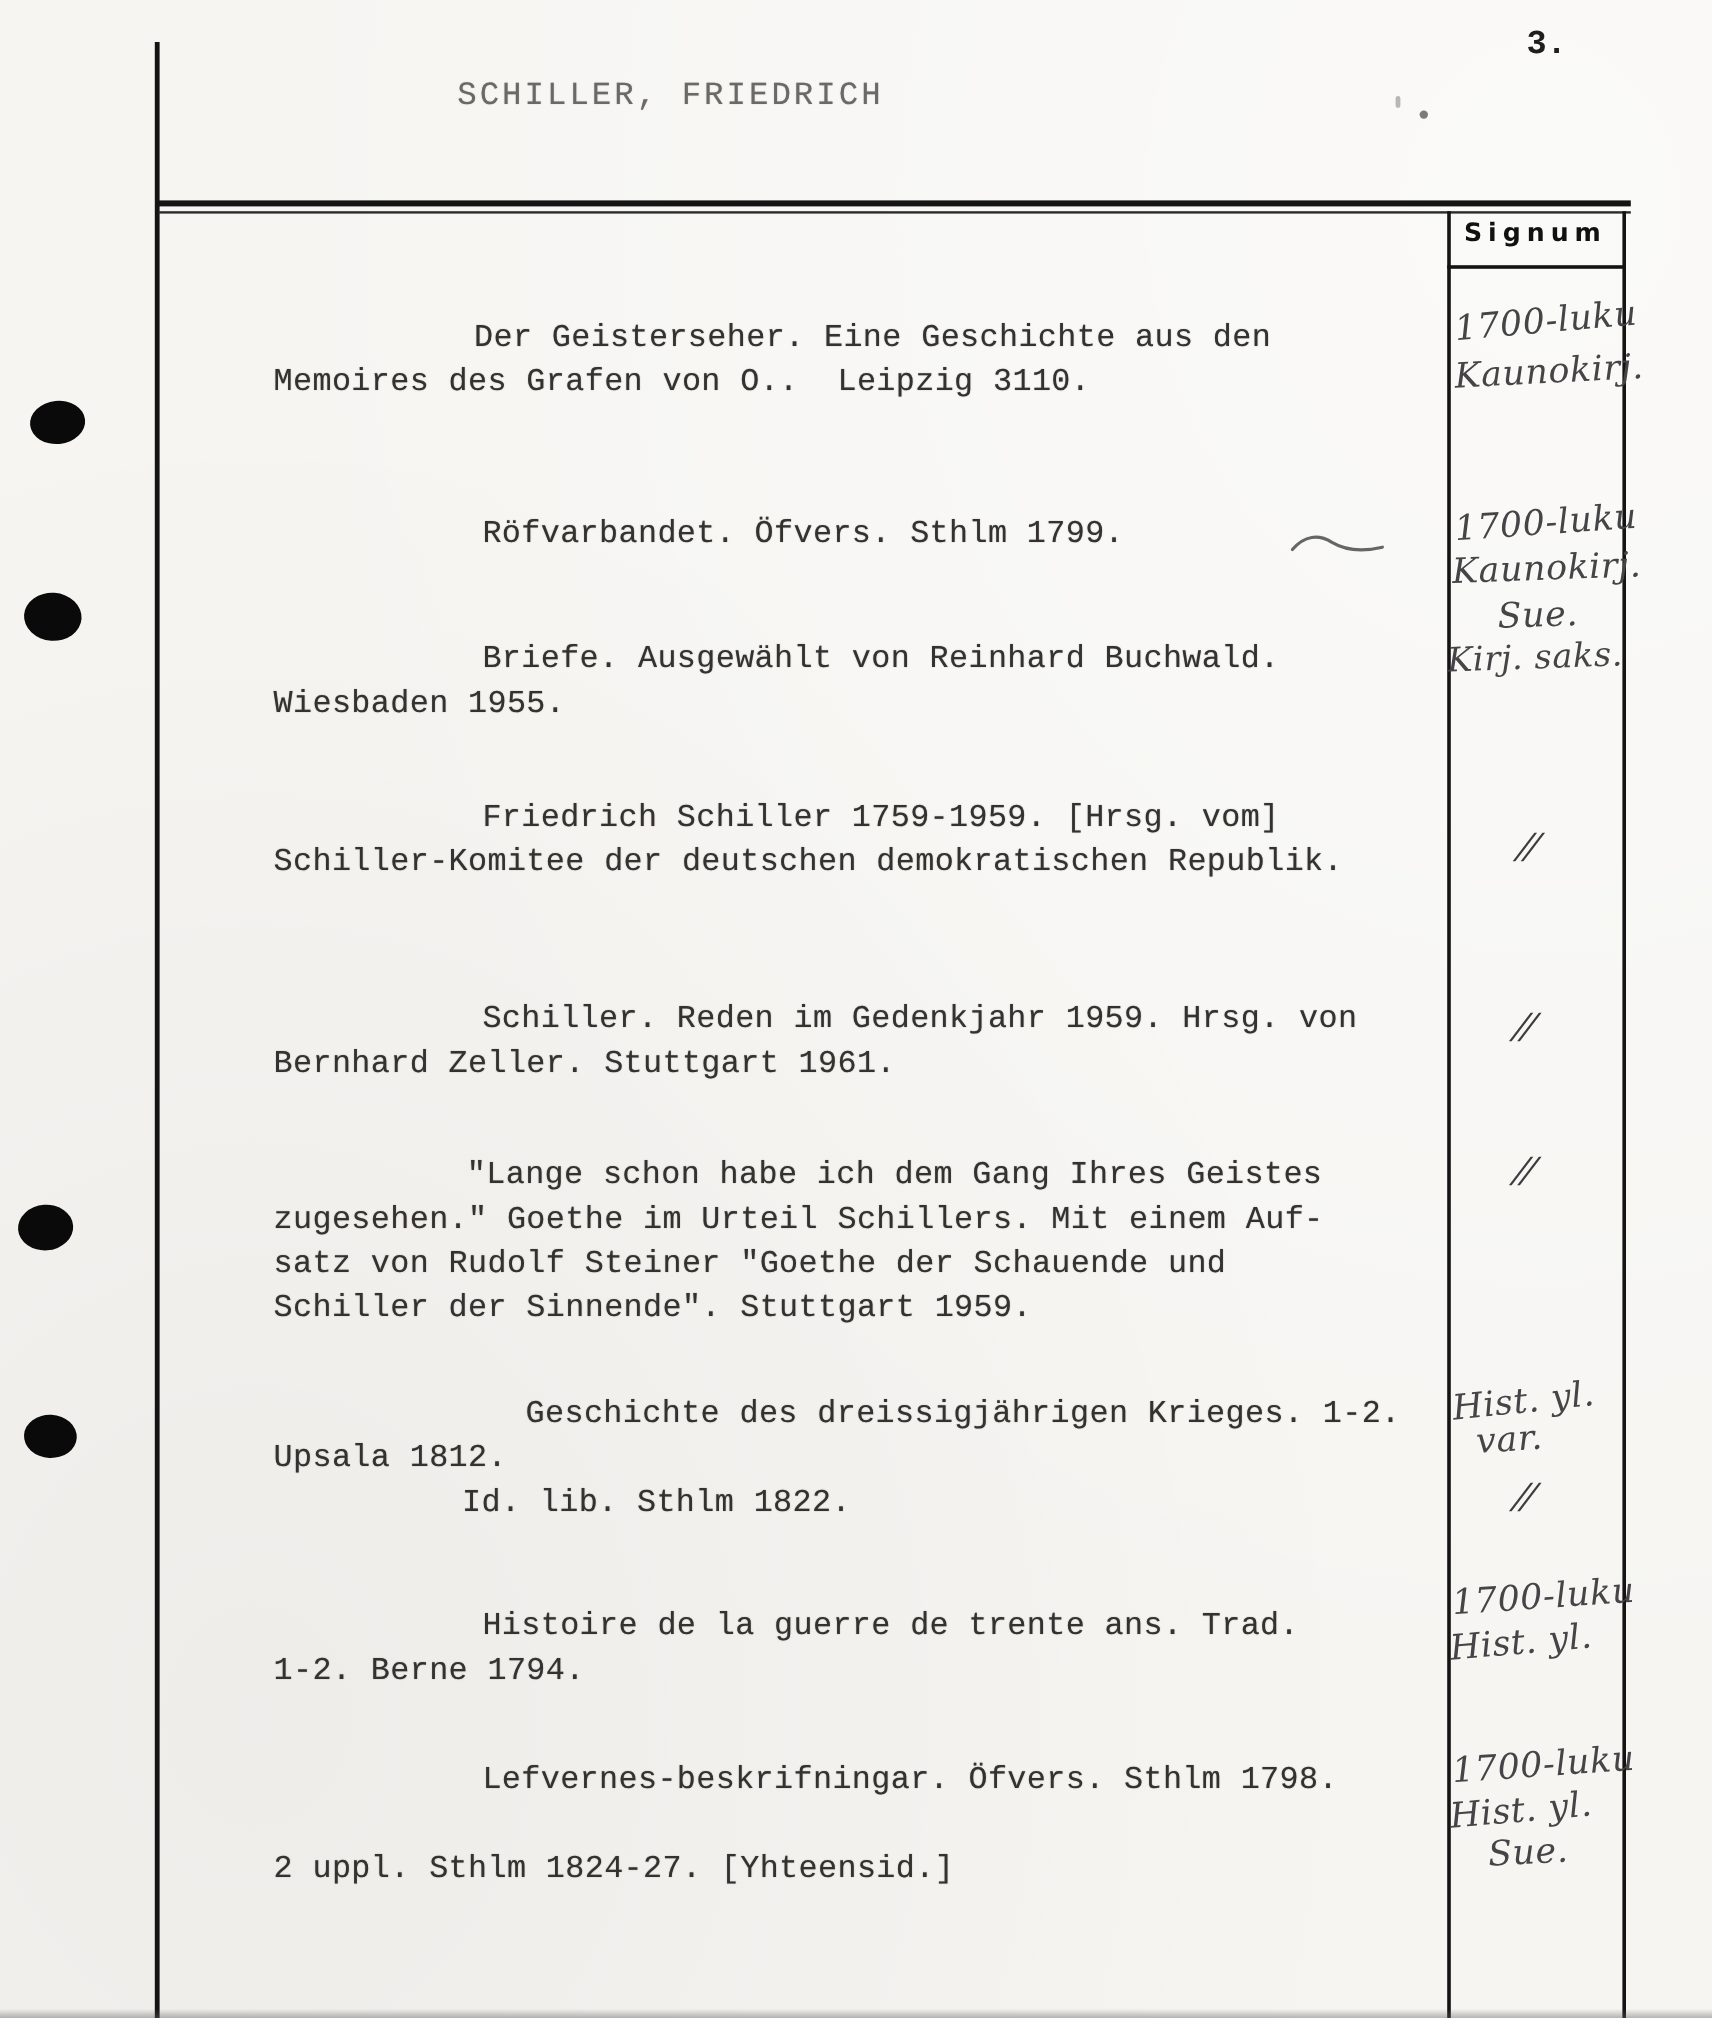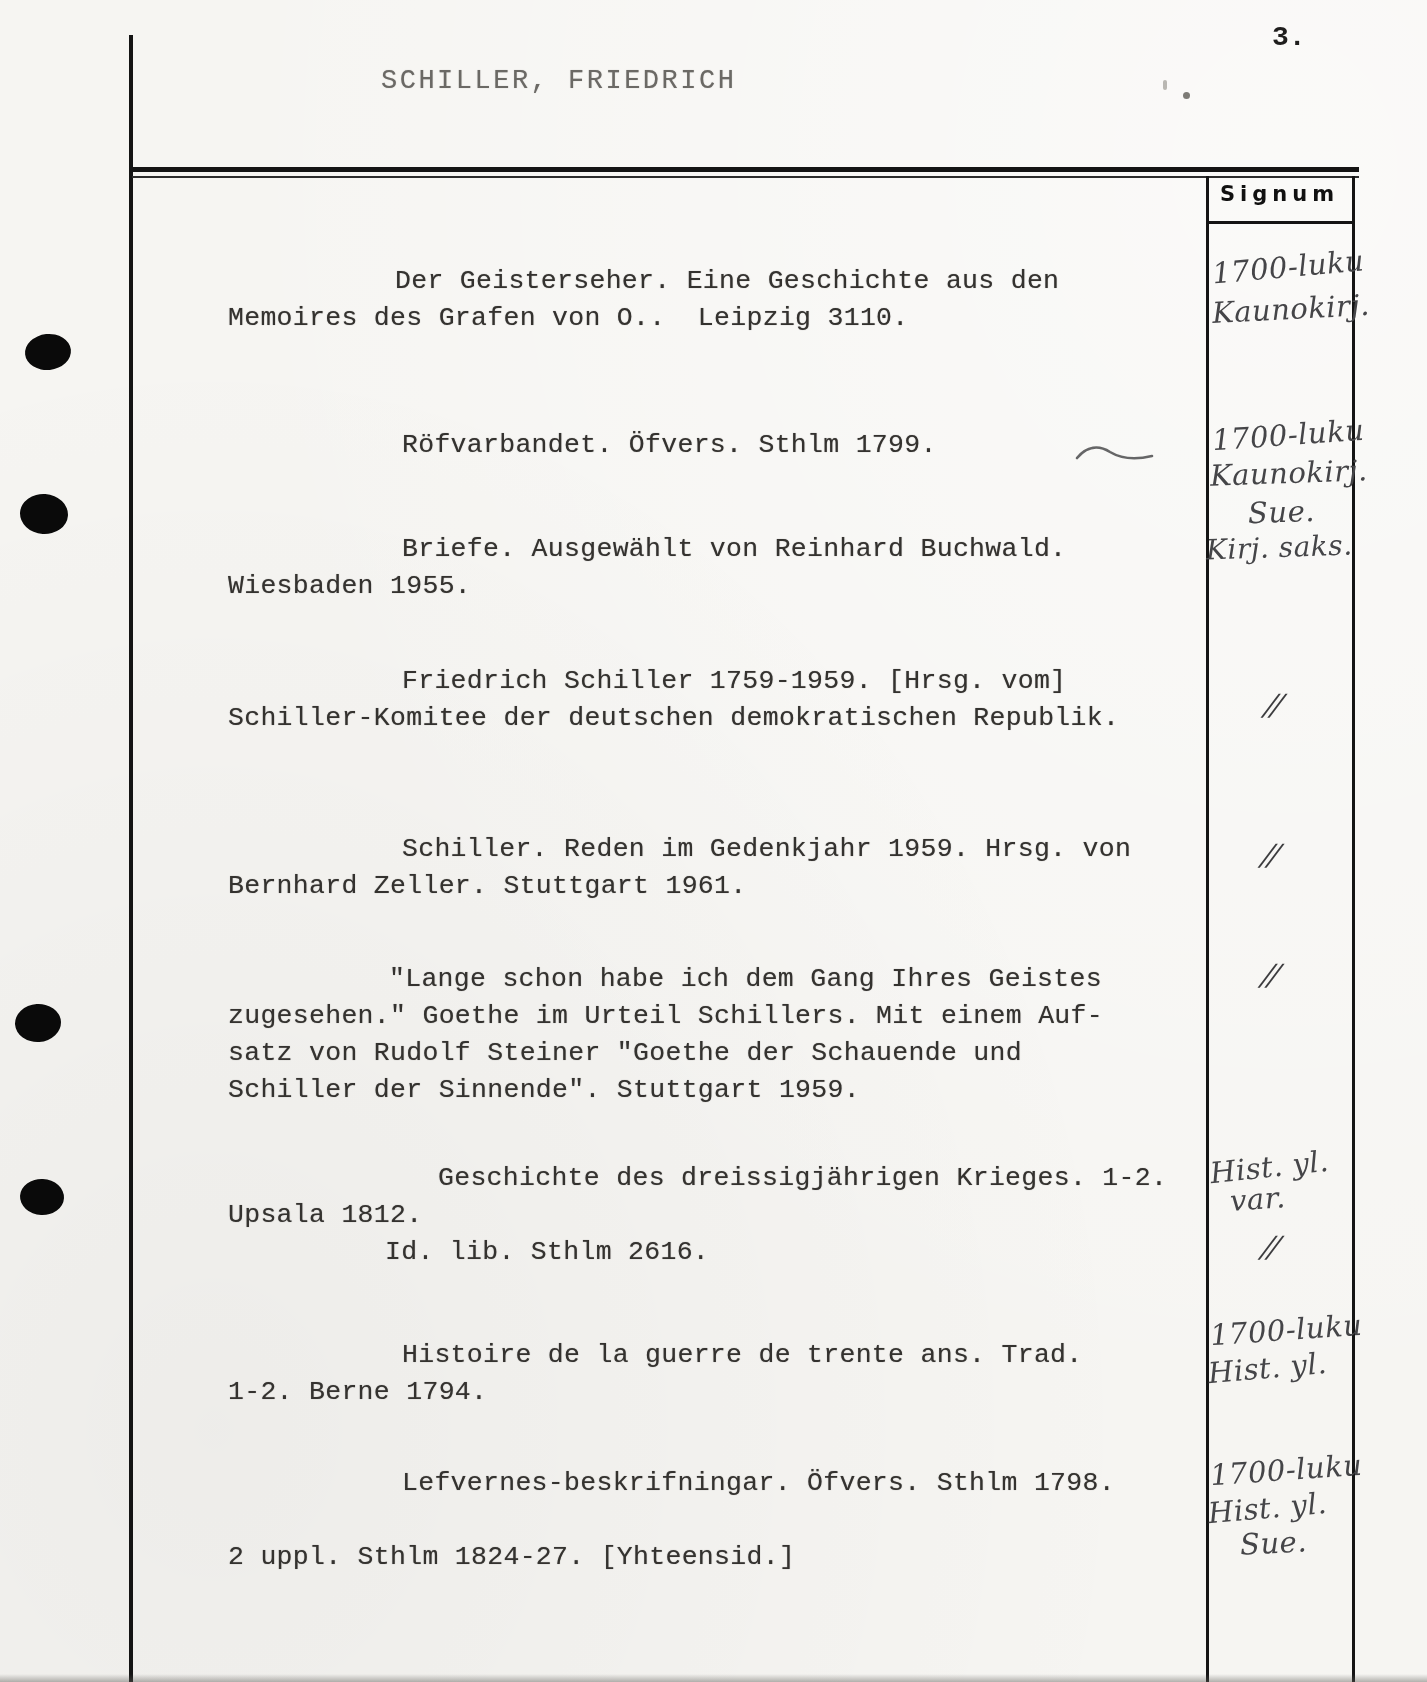--- a/index.html
+++ b/index.html
@@ -120,21 +120,21 @@
   <div class="tline" style="left:228px;top:1001px;">zugesehen." Goethe im Urteil Schillers. Mit einem Auf-</div>
   <div class="tline" style="left:228px;top:1038px;">satz von Rudolf Steiner "Goethe der Schauende und</div>
   <div class="tline" style="left:228px;top:1075px;">Schiller der Sinnende". Stuttgart 1959.</div>
   <div class="ditto" style="left:1263px;top:958px;">//</div>
 
   <div class="tline" style="left:402px;top:1163px;margin-left:36px;">Geschichte des dreissigjährigen Krieges. 1-2.</div>
   <div class="tline" style="left:228px;top:1200px;">Upsala 1812.</div>
   <div class="hw" style="left:1210px;top:1152px;transform:rotate(-6deg);">Hist. yl.</div>
   <div class="hw" style="left:1230px;top:1184px;transform:rotate(-4deg);">var.</div>
 
-  <div class="tline" style="left:385px;top:1237px;">Id. lib. Sthlm 2616.</div>
+  <div class="tline" style="left:385px;top:1237px;">Id. lib. Sthlm 1822.</div>
   <div class="ditto" style="left:1263px;top:1230px;">//</div>
 
   <div class="tline" style="left:402px;top:1340px;">Histoire de la guerre de trente ans. Trad.</div>
   <div class="tline" style="left:228px;top:1377px;">1-2. Berne 1794.</div>
   <div class="hw" style="left:1210px;top:1315px;transform:rotate(-4deg);">1700-luku</div>
   <div class="hw" style="left:1208px;top:1353px;transform:rotate(-5deg);">Hist. yl.</div>
 
   <div class="tline" style="left:402px;top:1468px;">Lefvernes-beskrifningar. Öfvers. Sthlm 1798.</div>
   <div class="tline" style="left:228px;top:1542px;">2 uppl. Sthlm 1824-27. [Yhteensid.]</div>
   <div class="hw" style="left:1210px;top:1455px;transform:rotate(-4deg);">1700-luku</div>

